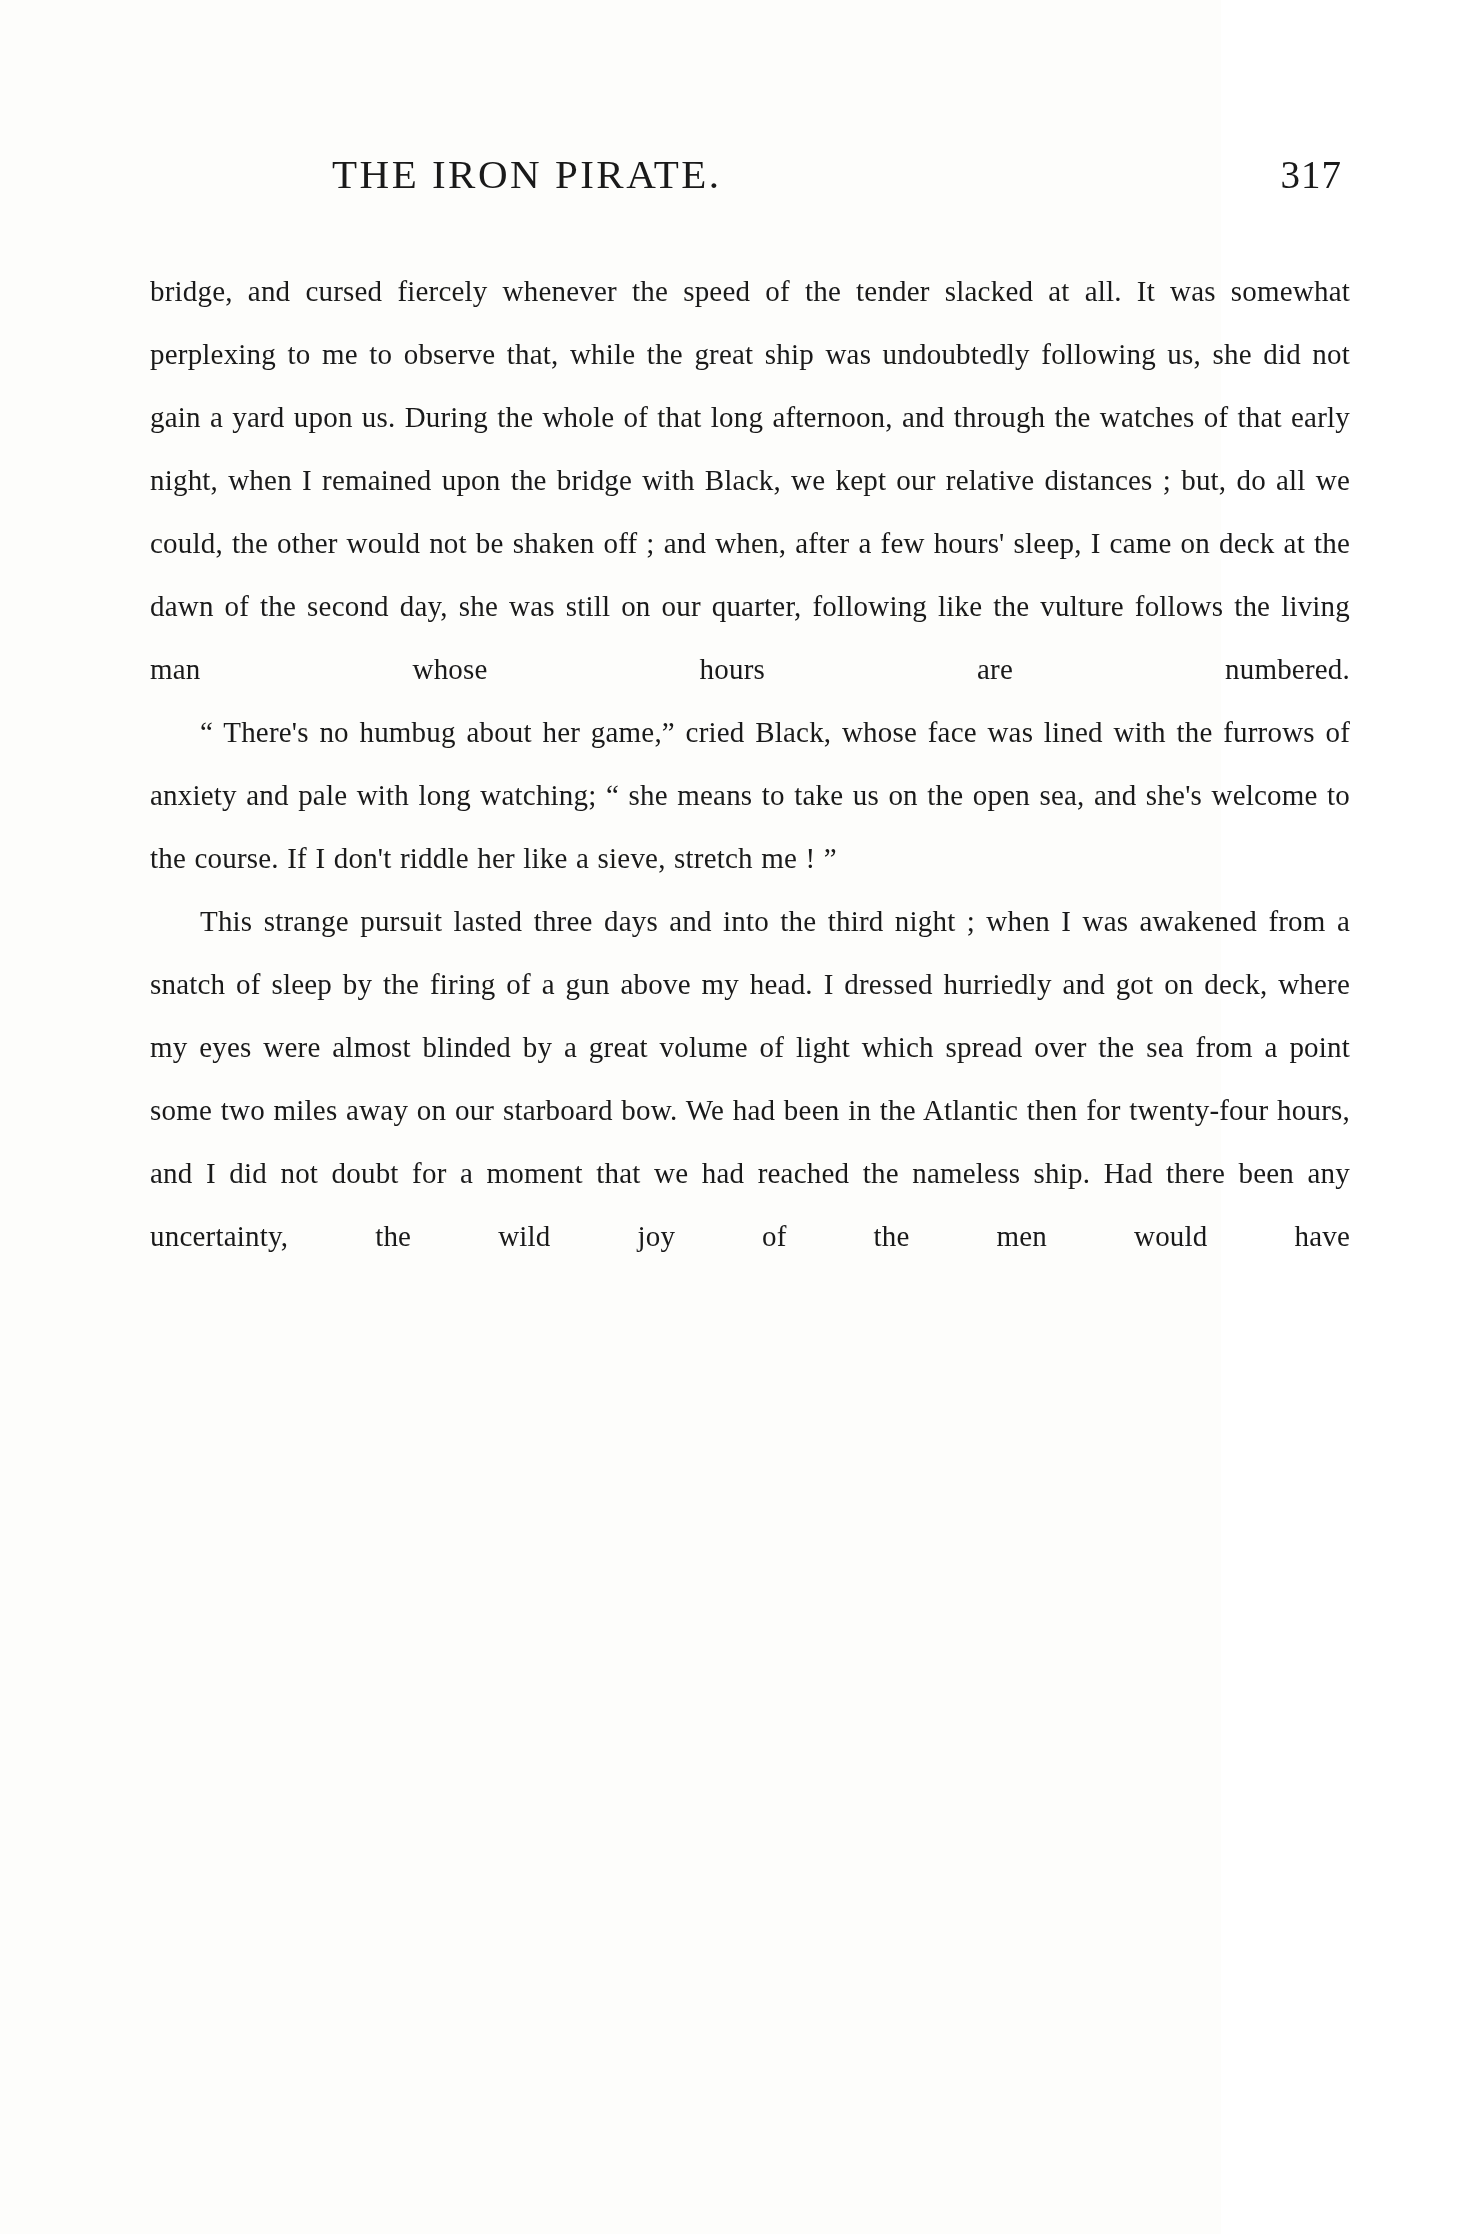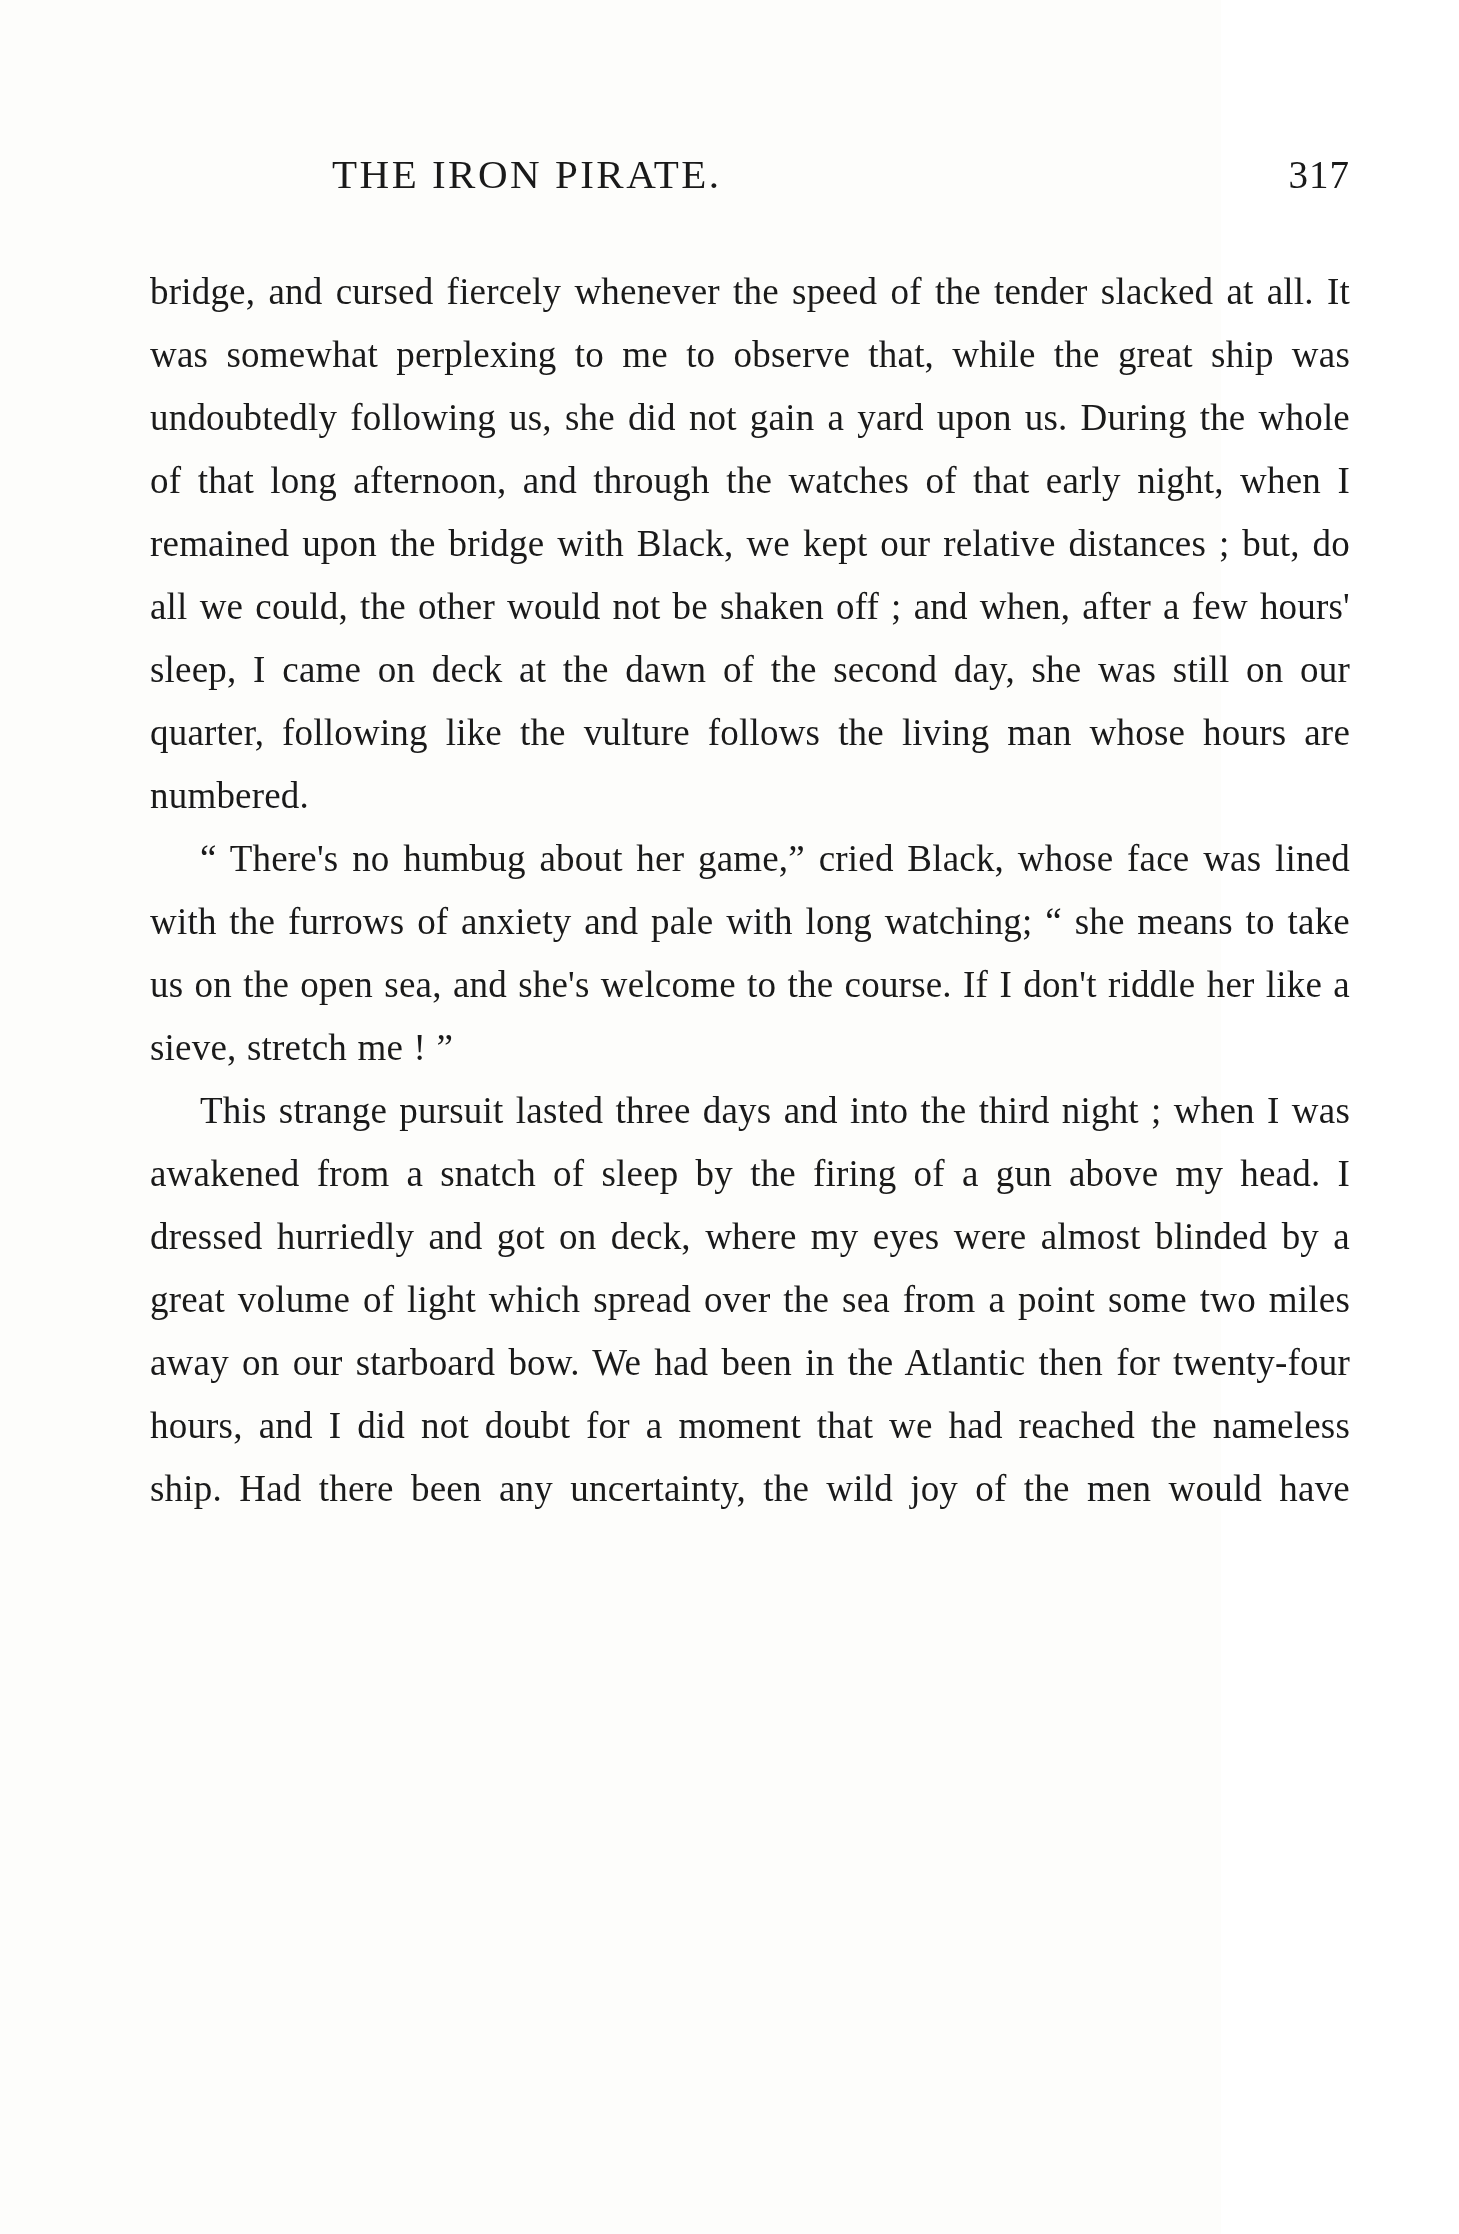--- a/index.html
+++ b/index.html
@@ -40,25 +40,26 @@
     font-size: 41px;
     letter-spacing: 2.5px;
     font-weight: 400;
     margin-left: 182px;
     white-space: nowrap;
     font-family: "Liberation Serif", serif;
   }
   .page-number {
     font-size: 39px;
     margin-left: auto;
+    margin-right: 8px;
     letter-spacing: 1px;
   }
   .body-text p {
     margin: 0;
-    font-size: 37px;
+    font-size: 29px;
     line-height: 63px;
     text-align: justify;
     text-justify: inter-word;
     font-family: "Liberation Serif", serif;
     letter-spacing: 0.2px;
     word-spacing: 1px;
   }
   .body-text p.indent {
     text-indent: 50px;
     font-family: Liberation Serif, serif;

